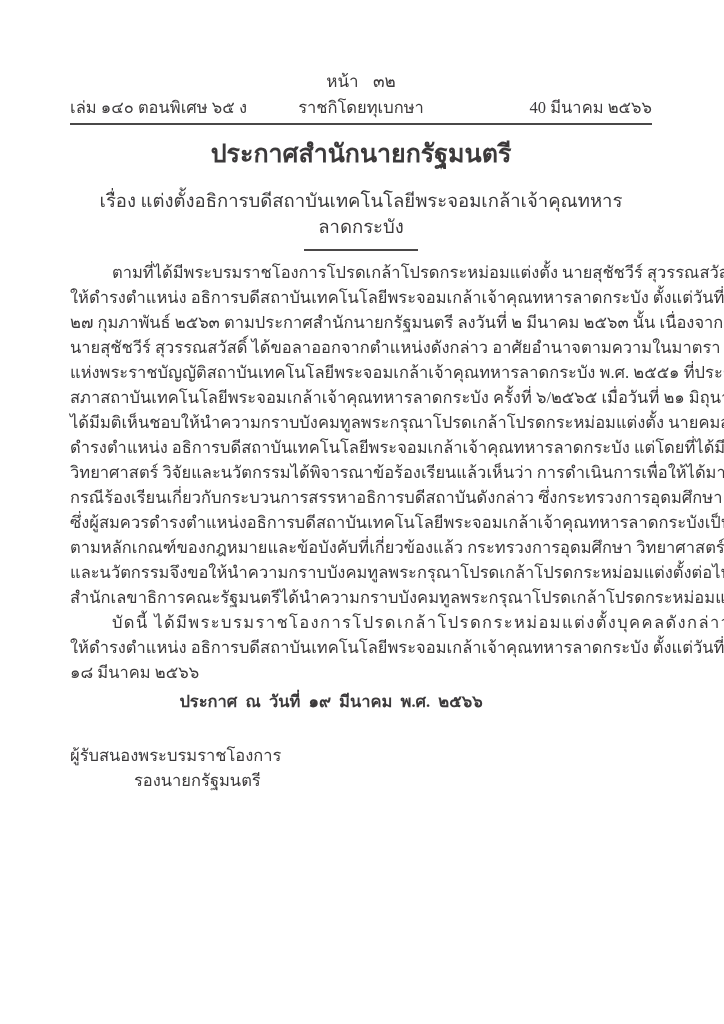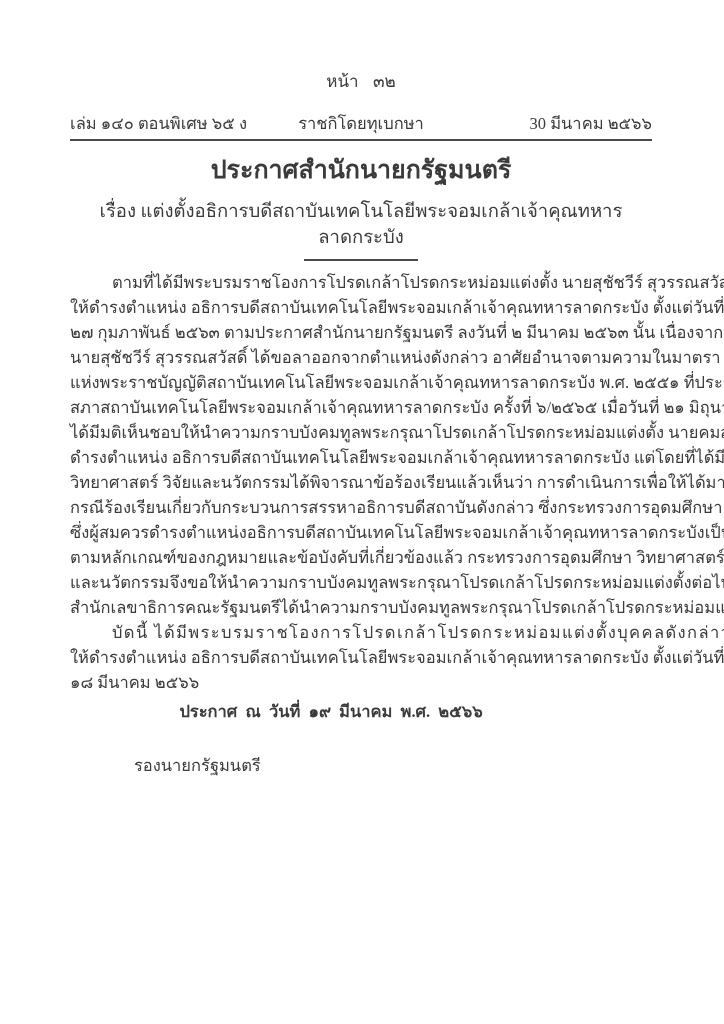--- a/index.html
+++ b/index.html
@@ -11,30 +11,30 @@
     font-family:"Liberation Serif", "DejaVu Serif", serif;
     overflow:hidden;
     box-sizing:border-box;
   }
   .content { padding:70px 72px 0 70px; }
 
   
   .page-no { text-align:center; font-size:17px; line-height:24px; word-spacing:10px; }
   .header-row {
     display:grid; grid-template-columns:1fr auto 1fr;
-    font-size:16.5px; line-height:24px; margin-top:18px;
+    font-size:16.5px; line-height:24px; margin-top:2px;
   }
   .header-left  { justify-self:start; }
   .header-mid   { justify-self:center; }
   .header-right { justify-self:end; }
   .header-rule  { border:none; border-top:2px solid #4a4848; margin:3px 0 0 0; }
 
   
   .title    { margin-top:13px; text-align:center; font-size:25px; line-height:32px; font-weight:600; }
-  .subtitle { margin-top:12px;  text-align:center; font-size:18.5px; line-height:26px; font-weight:500; }
+  .subtitle { margin-top:18px;  text-align:center; font-size:18.5px; line-height:26px; font-weight:500; }
   .title-rule { width:114px; border:none; border-top:2px solid #4a4848; margin:9px auto 0 auto; }
 
   
   .body-text { margin-top:9px; font-size:16.5px; }
   .line   { height:25px; line-height:25px; white-space:nowrap; }
   .indent { padding-left:42px; }
   .spread { letter-spacing:1.4px; }
 
   
   .announce-line {
@@ -53,21 +53,21 @@
 </head>
 <body>
 
 <div class="page">
   <div class="content">
 
     <div class="page-no">หน้า ๓๒</div>
     <div class="header-row">
       <span class="header-left">เล่ม ๑๔๐ ตอนพิเศษ ๖๕ ง</span>
       <span class="header-mid">ราชกิโดยทุเบกษา</span>
-      <span class="header-right">30 มีนาคม ๒๕๖๖</span>
+      <span class="header-right">40 มีนาคม ๒๕๖๖</span>
     </div>
     <hr class="header-rule">
 
     <div class="title">ประกาศสำนักนายกรัฐมนตรี</div>
     <div class="subtitle">เรื่อง แต่งตั้งอธิการบดีสถาบันเทคโนโลยีพระจอมเกล้าเจ้าคุณทหารลาดกระบัง</div>
     <hr class="title-rule">
 
     <div class="body-text">
       <div class="line indent">ตามที่ได้มีพระบรมราชโองการโปรดเกล้าโปรดกระหม่อมแต่งตั้ง นายสุชัชวีร์ สุวรรณสวัสดิ์</div>
       <div class="line">ให้ดำรงตำแหน่ง อธิการบดีสถาบันเทคโนโลยีพระจอมเกล้าเจ้าคุณทหารลาดกระบัง ตั้งแต่วันที่</div>
@@ -84,17 +84,18 @@
       <div class="line">และนวัตกรรมจึงขอให้นำความกราบบังคมทูลพระกรุณาโปรดเกล้าโปรดกระหม่อมแต่งตั้งต่อไป และ</div>
       <div class="line">สำนักเลขาธิการคณะรัฐมนตรีได้นำความกราบบังคมทูลพระกรุณาโปรดเกล้าโปรดกระหม่อมแต่งตั้งแล้ว</div>
       <div class="line indent spread">บัดนี้ ได้มีพระบรมราชโองการโปรดเกล้าโปรดกระหม่อมแต่งตั้งบุคคลดังกล่าว</div>
       <div class="line">ให้ดำรงตำแหน่ง อธิการบดีสถาบันเทคโนโลยีพระจอมเกล้าเจ้าคุณทหารลาดกระบัง ตั้งแต่วันที่</div>
       <div class="line">๑๘ มีนาคม ๒๕๖๖</div>
     </div>
 
     <div class="announce-line">ประกาศ ณ วันที่ ๑๙ มีนาคม พ.ศ. ๒๕๖๖</div>
 
     <div class="signature">
+      <div class="sig-label">ผู้รับสนองพระบรมราชโองการ</div>
       <div class="sig-pos">รองนายกรัฐมนตรี</div>
     </div>
 
   </div>
 </div>
 
 </body></html>

